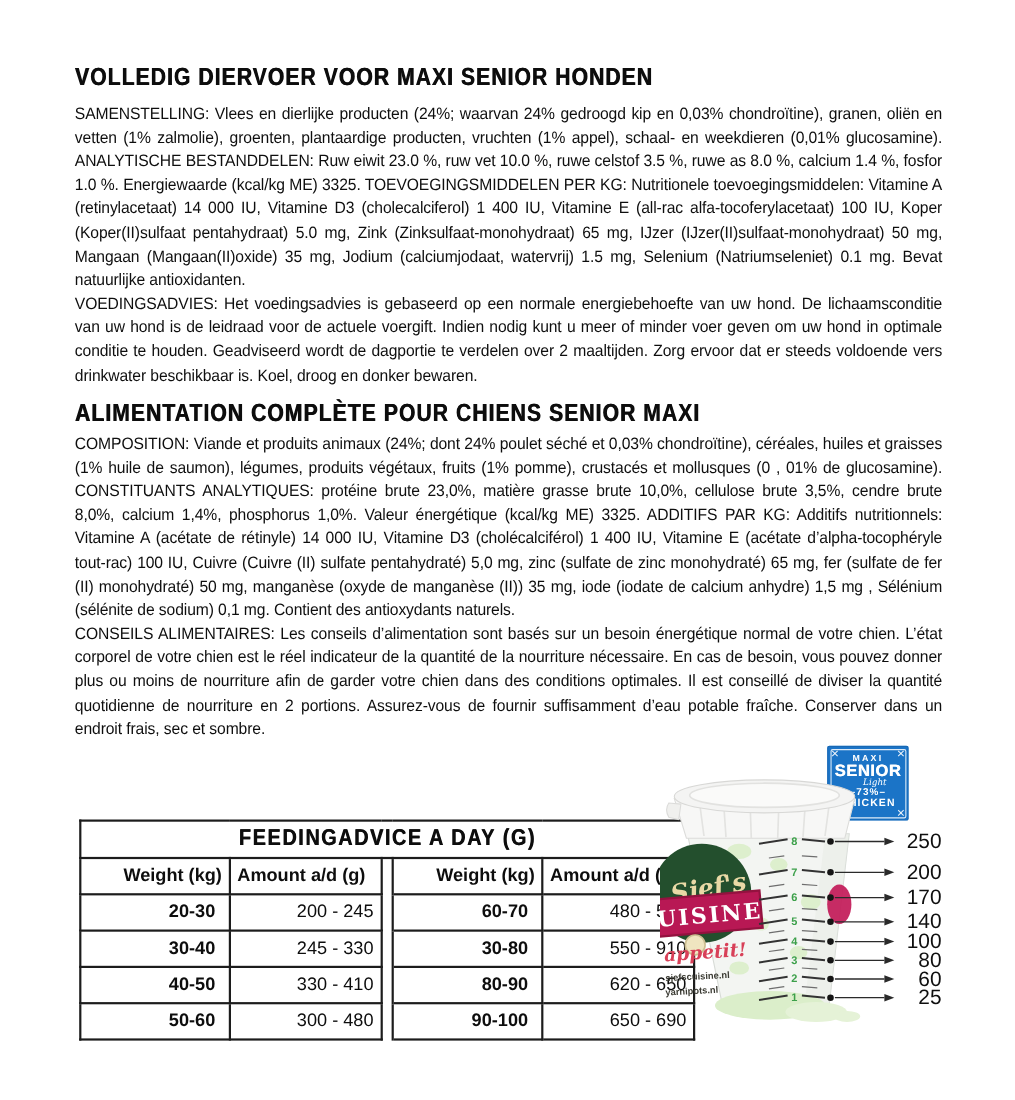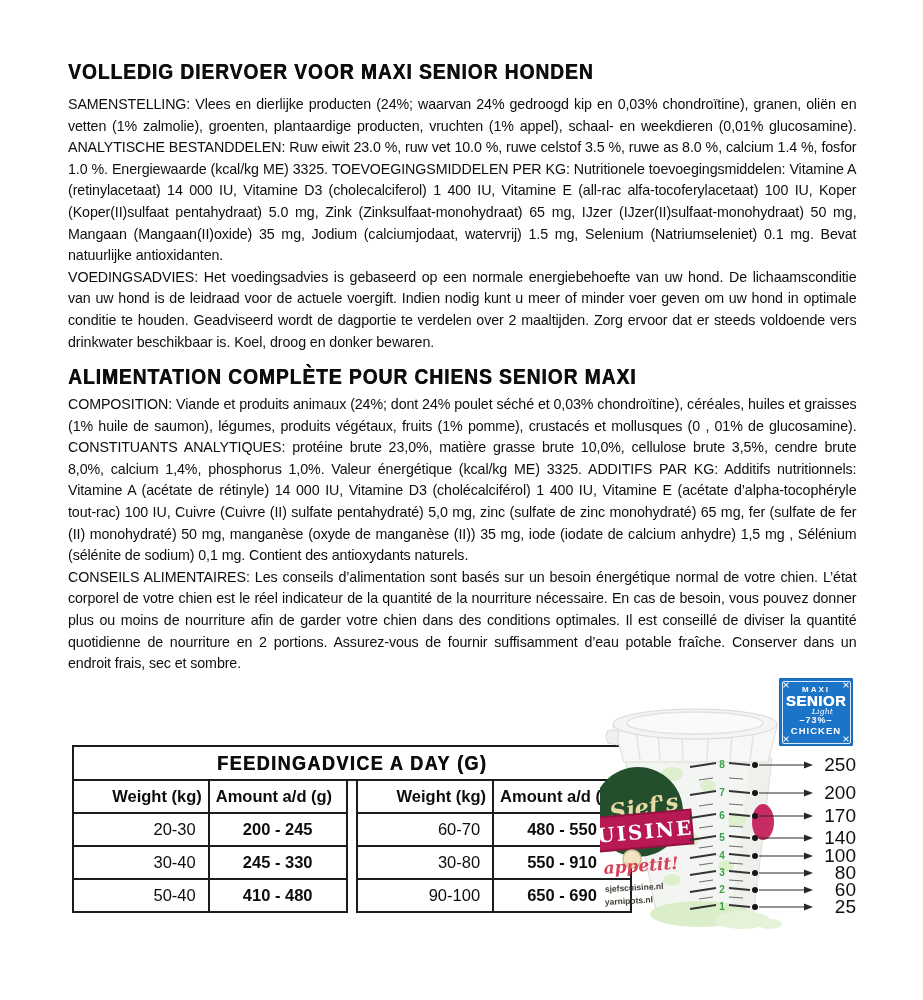--- a/index.html
+++ b/index.html
@@ -30,26 +30,26 @@
   table.feed td,table.feed th{padding:0 6px;height:31px;border:2px solid #1c1c1c;}
   table.feed .title-cell{
     height:32px;text-align:center;vertical-align:middle;
   }
   table.feed .title-cell span{
     display:inline-block;font-size:19px;font-weight:900;letter-spacing:1.5px;
     transform:scale(.95,1.1);text-shadow:.5px 0 #0d0d0d;
   }
   table.feed th.wcol{text-align:right;font-weight:700;margin-top:32px;}
   table.feed th.acol{text-align:left;font-weight:700;}
-  table.feed td.wval{text-align:right;font-weight:400;padding-right:12px;margin-left:37px;}
-  table.feed td.aval{text-align:center;font-weight:700;margin-top:44px;}
+  table.feed td.wval{text-align:right;font-weight:700;padding-right:12px;margin-left:37px;}
+  table.feed td.aval{text-align:right;font-weight:400;margin-top:44px;}
   table.feed .gapcol{border-top:none;border-bottom:none;background:#fff;padding:0;}
   
   .badge{
-    position:absolute;left:779px;top:678px;width:74px;height:68px;
+    position:absolute;left:752px;top:678px;width:74px;height:68px;
     background:#1b74c7;border-radius:2px;color:#fff;text-align:center;
     box-shadow:0 0 0 1px #1868b4 inset;
   }
   .badge-frame{position:absolute;inset:2.5px;border:1px solid rgba(255,255,255,.85);border-radius:2px;}
   .corner{position:absolute;width:7px;height:7px;}
   .corner::before,.corner::after{content:'';position:absolute;left:50%;top:50%;width:7px;height:1px;background:rgba(255,255,255,.9);}
   .corner::before{transform:translate(-50%,-50%) rotate(45deg);}
   .corner::after{transform:translate(-50%,-50%) rotate(-45deg);}
   .c-tl{left:0;top:0}.c-tr{right:0;top:0}.c-bl{left:0;bottom:0}.c-br{right:0;bottom:0}
   .badge-maxi{font-size:8px;font-weight:700;letter-spacing:2px;margin-top:7px;}
@@ -103,22 +103,29 @@
     <td class="aval">480 - 550</td>
   </tr>
   <tr>
     <td class="wval">30-40</td>
     <td class="aval">245 - 330</td>
     <td class="gapcol"></td>
     <td class="wval">30-80</td>
     <td class="aval">550 - 910</td>
   </tr>
   <tr>
-    <td class="wval">50-40</td>
-    <td class="aval">410 - 480</td>
+    <td class="wval">40-50</td>
+    <td class="aval">330 - 410</td>
+    <td class="gapcol"></td>
+    <td class="wval">80-90</td>
+    <td class="aval">620 - 650</td>
+  </tr>
+  <tr>
+    <td class="wval">50-60</td>
+    <td class="aval">300 - 480</td>
     <td class="gapcol"></td>
     <td class="wval">90-100</td>
     <td class="aval">650 - 690</td>
   </tr>
 </tbody>
   </table>
 
 <div class="badge">
   <div class="badge-frame">
     <div class="corner c-tl"></div>

